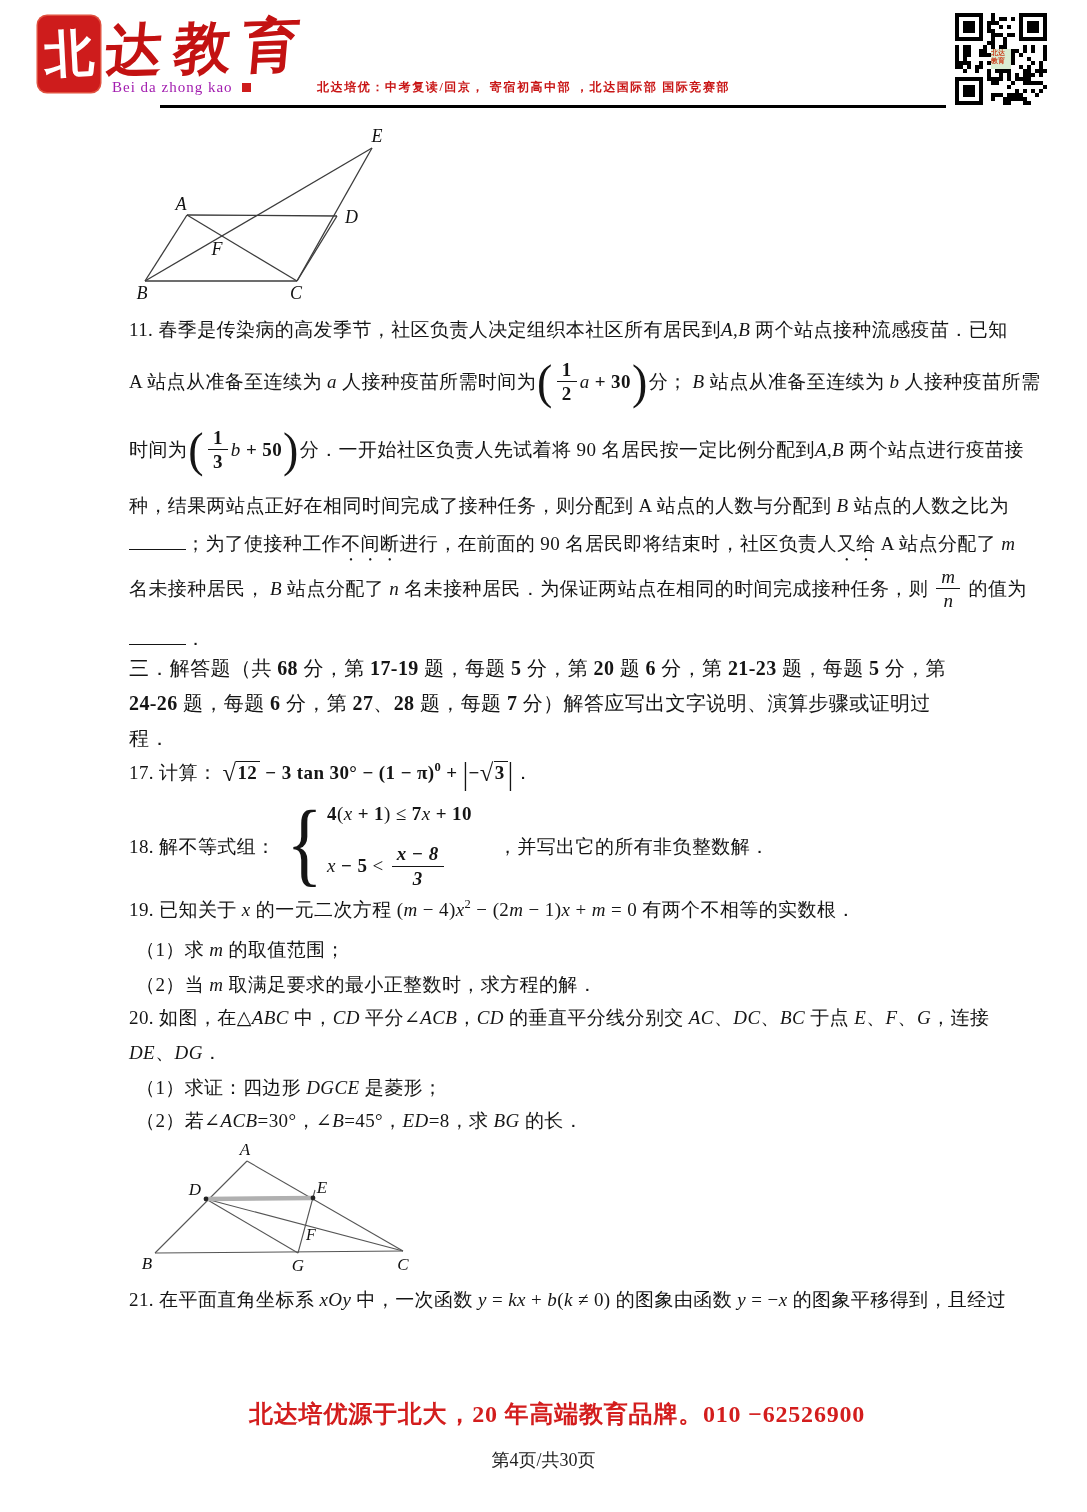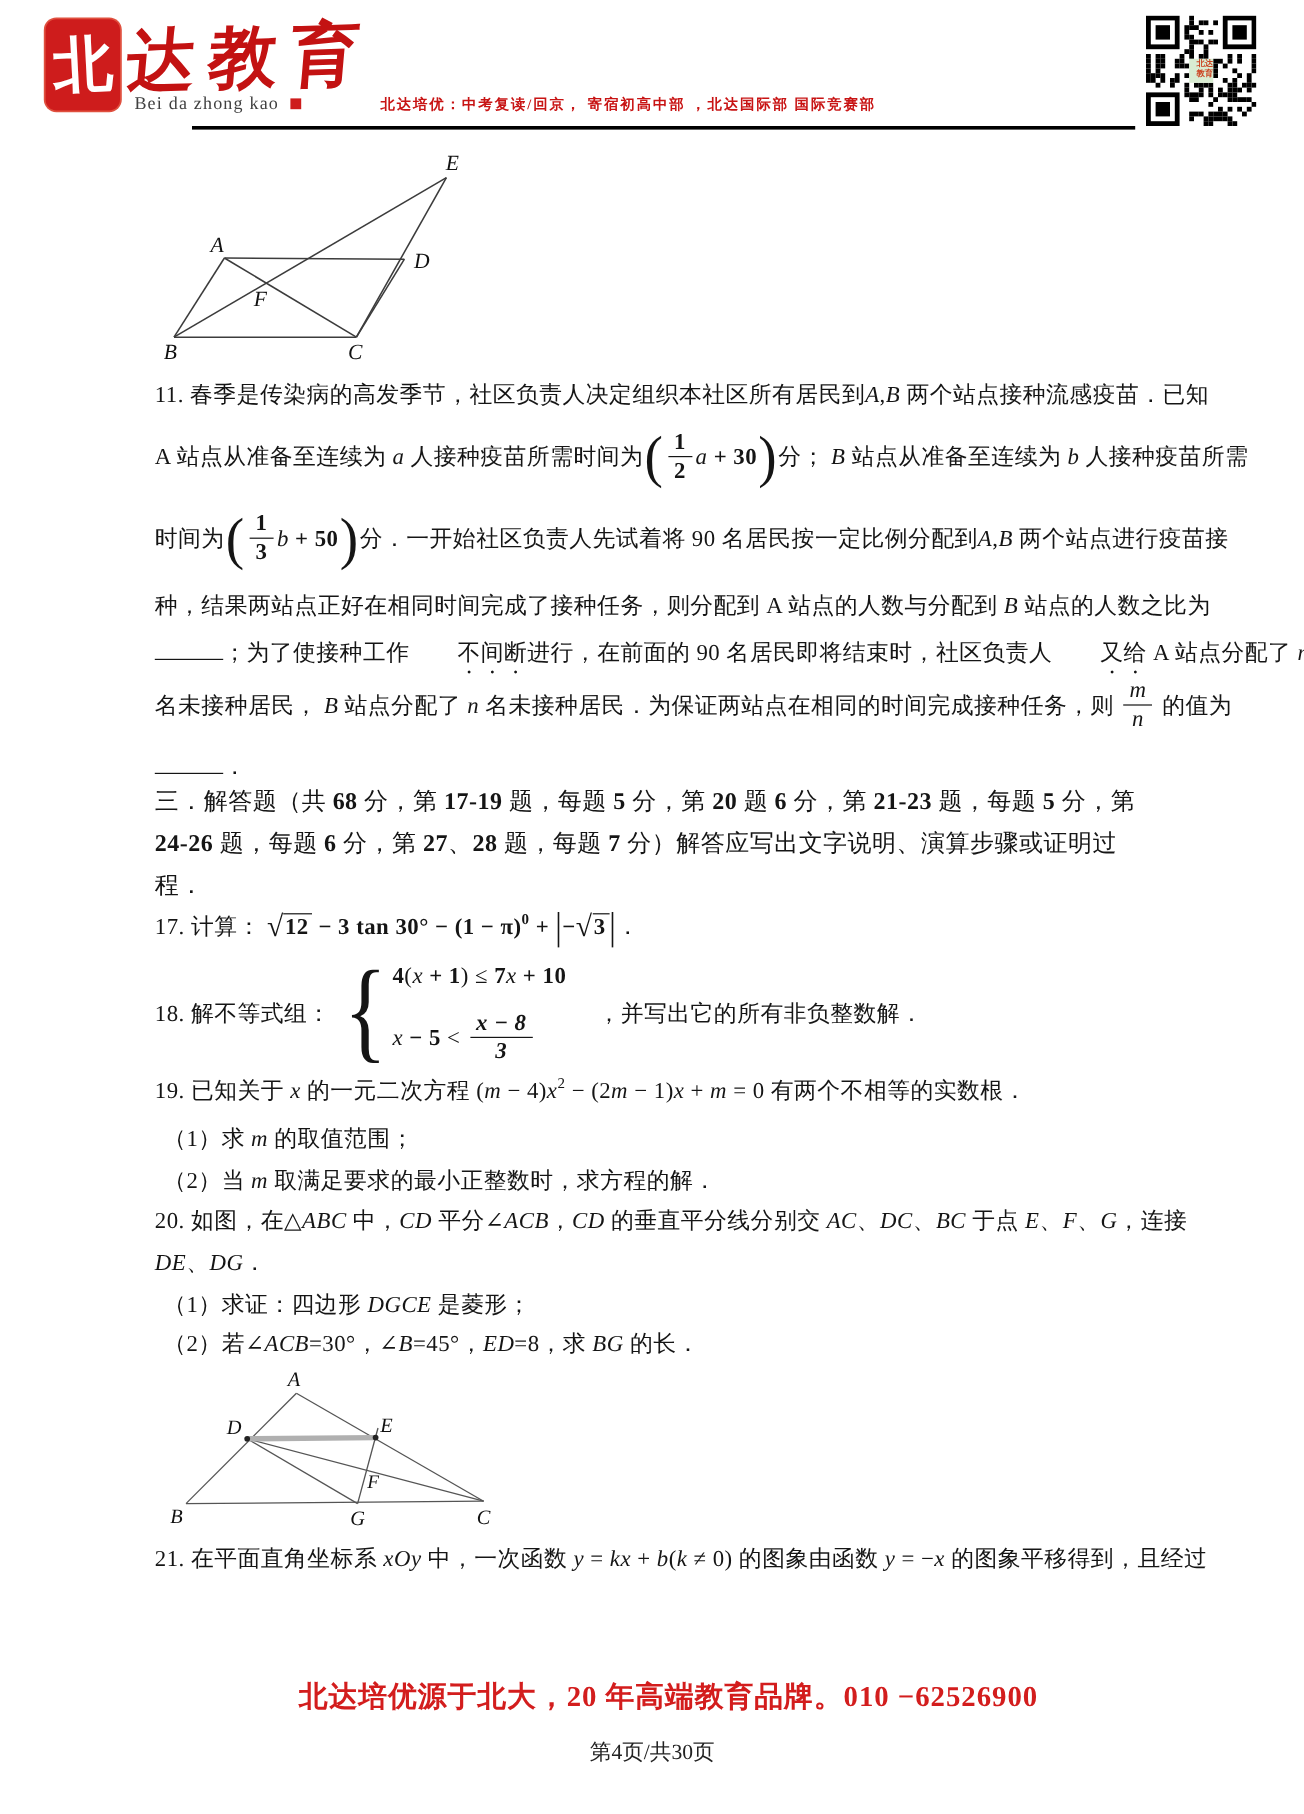--- a/index.html
+++ b/index.html
@@ -10,44 +10,44 @@
   }
   .line{position:absolute;font-size:19px;white-space:nowrap;letter-spacing:.4px;line-height:24px;}
   .tall{line-height:56px;}
   .seg-t{}
   .seg-m{font-family:"Liberation Serif","DejaVu Serif",serif;}
   .seg-i{font-style:italic;font-family:"Liberation Serif","DejaVu Serif",serif;}
   .seg-b{font-weight:bold;}
   .seg-sup{font-size:12.5px;position:relative;top:-8px;}
   .seg-bigp{font-size:46px;font-weight:300;vertical-align:middle;line-height:0;display:inline-block;transform:scaleY(1.05);position:relative;top:-2px;padding:0 1px;}
   .seg-abs{font-size:27px;font-weight:400;vertical-align:middle;display:inline-block;transform:scaleY(1.2);line-height:0;position:relative;top:-2px;}
-  .seg-emph{-webkit-text-emphasis:filled dot;-webkit-text-emphasis-position:under left;text-emphasis:filled dot;text-emphasis-position:under left;margin-left:40px;}
+  .seg-emph{-webkit-text-emphasis:filled dot;-webkit-text-emphasis-position:under left;text-emphasis:filled dot;text-emphasis-position:under left;}
   .blank{display:inline-block;border-bottom:1.6px solid #151515;height:1.05em;vertical-align:baseline;}
   .frac{display:inline-block;text-align:center;vertical-align:middle;line-height:1.12;margin:0 3px;position:relative;top:-2px;}
   .frac .num{display:block;border-bottom:1.6px solid #151515;padding:0 5px 1px;}
   .frac .den{display:block;padding-top:1px;}
   .frac.fb{font-weight:bold;}
   .frac.fi{font-style:italic;}
   .sqrt{display:inline;white-space:nowrap;}
   .sqrt .rad{font-size:1.3em;font-weight:bold;vertical-align:-2px;}
   .sqrt .vinc{border-top:1.9px solid #151515;font-weight:bold;padding:0 3px 0 1px;margin-top:12px;}
 
   
   .seal{position:absolute;left:38px;top:16px;width:62px;height:76px;background:#ce1c1c;border-radius:9px;
         display:flex;align-items:center;justify-content:center;box-shadow:0 0 0 1.5px #e0503f;}
   .seal span{color:#fff;font-size:50px;font-weight:bold;font-family:"DejaVu Sans",sans-serif;transform:rotate(-3deg);}
   .logo-script{position:absolute;left:106px;top:10px;font-size:57px;color:#c31212;font-weight:bold;
         letter-spacing:11px;transform:skewX(-7deg) rotate(-2deg);}
-  .logo-sub{position:absolute;left:112px;top:79px;font-size:15px;color:#404040;letter-spacing:1px;}
+  .logo-sub{position:absolute;left:112px;top:79px;font-size:15px;color:#a21caf;letter-spacing:1px;}
   .logo-sq{display:inline-block;width:9px;height:9px;background:#ce1c1c;margin-left:9px;}
   .tagline{position:absolute;left:317px;top:79px;font-size:12px;font-weight:bold;color:#c81414;letter-spacing:1.6px;}
   .rule{position:absolute;left:160px;top:105px;width:786px;height:3px;background:#000;}
   .qr{position:absolute;left:955px;top:13px;width:92px;height:92px;}
   .qr-center{position:absolute;left:36px;top:36px;width:20px;height:20px;background:#d9ecd2;
-        color:#c42;font-size:7px;line-height:8px;text-align:right;font-weight:bold;overflow:hidden;}
+        color:#c42;font-size:7px;line-height:8px;text-align:left;font-weight:bold;overflow:hidden;}
 
   
   .q18wrap{position:absolute;left:129px;top:798px;height:94px;line-height:94px;white-space:nowrap;font-size:19px;letter-spacing:.4px;}
   .q18wrap .lbl{vertical-align:middle;}
   .brace{display:inline-block;vertical-align:middle;font-size:94px;font-weight:200;line-height:70px;
         transform:scaleX(.8);margin:0 0 0 6px;position:relative;top:-4px;}
   .sys{display:inline-block;vertical-align:middle;line-height:normal;}
   .sys .r1{display:block;line-height:24px;margin-bottom:17px;}
   .sys .r2{display:block;line-height:46px;}
   .q18tail{vertical-align:middle;margin-left:26px;}

